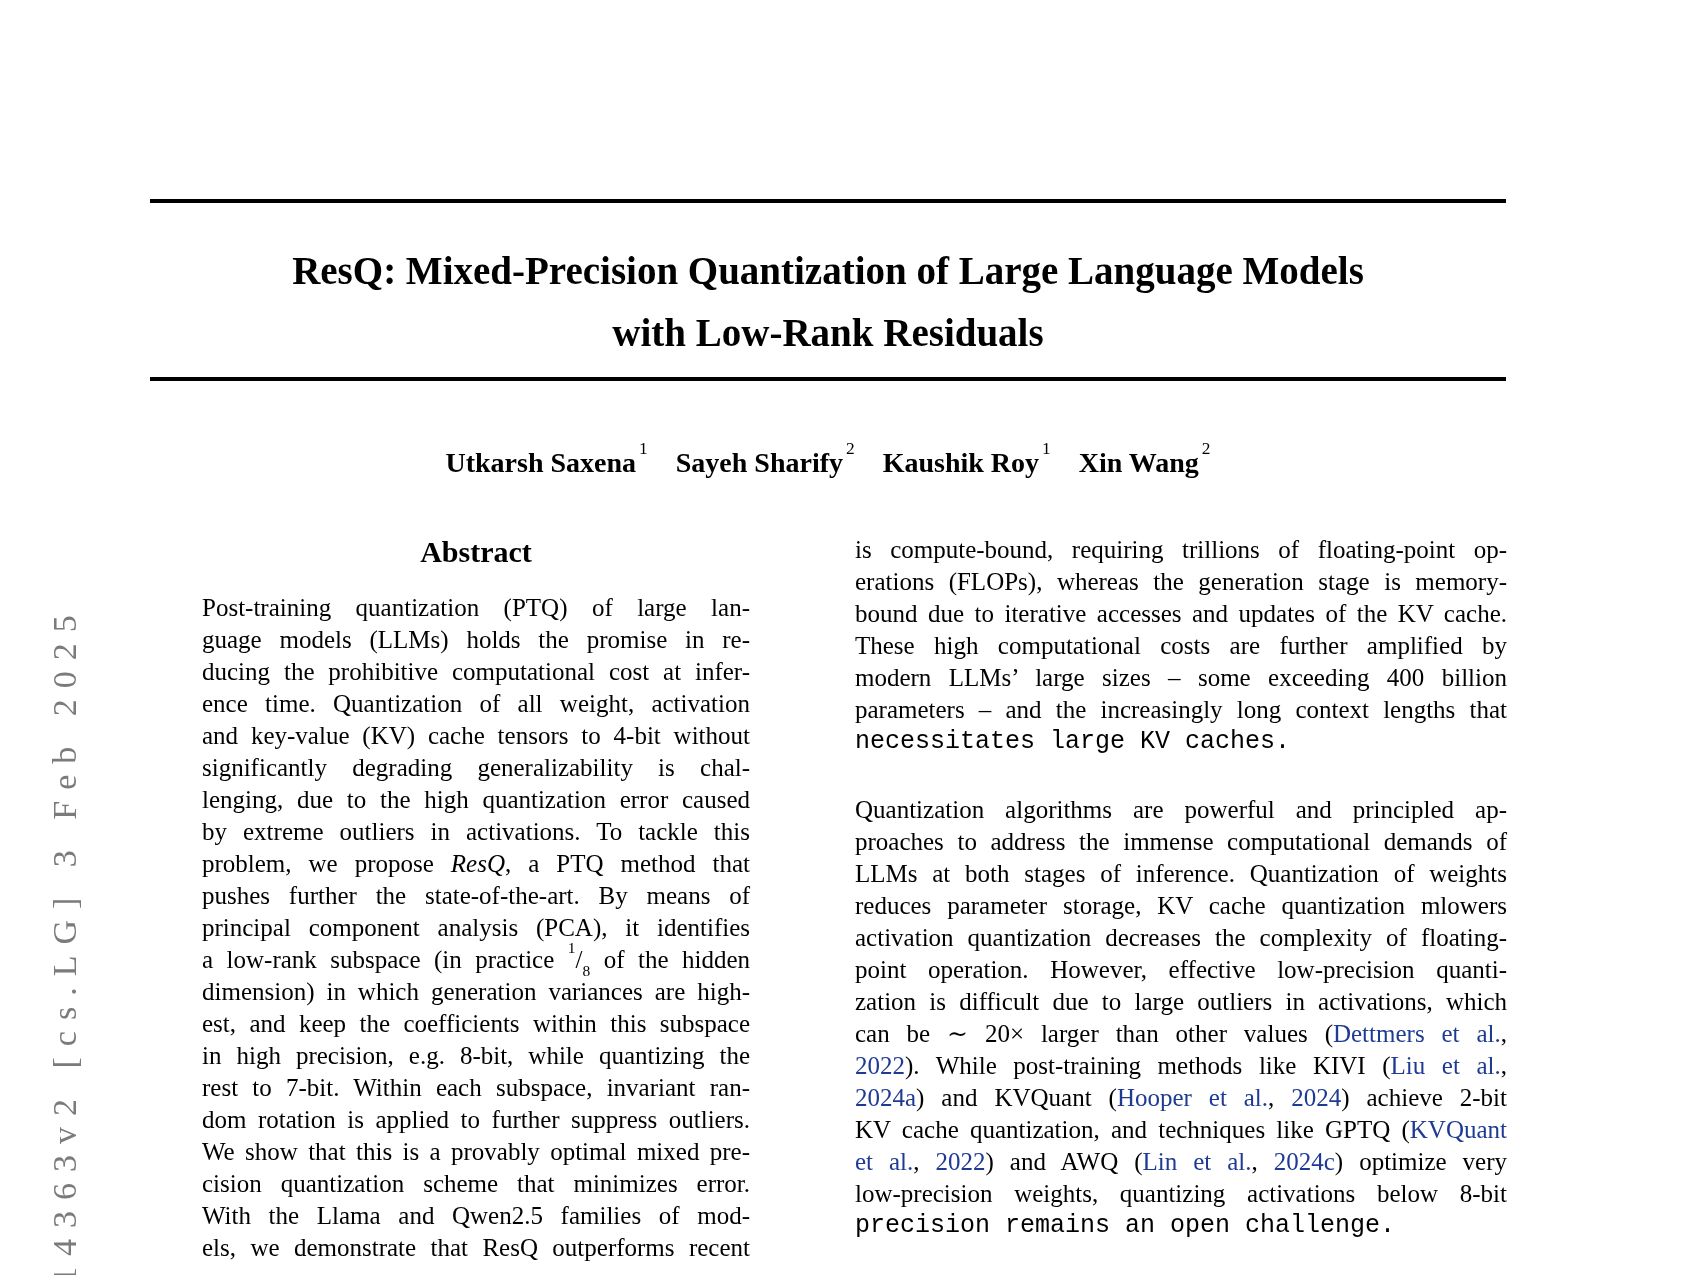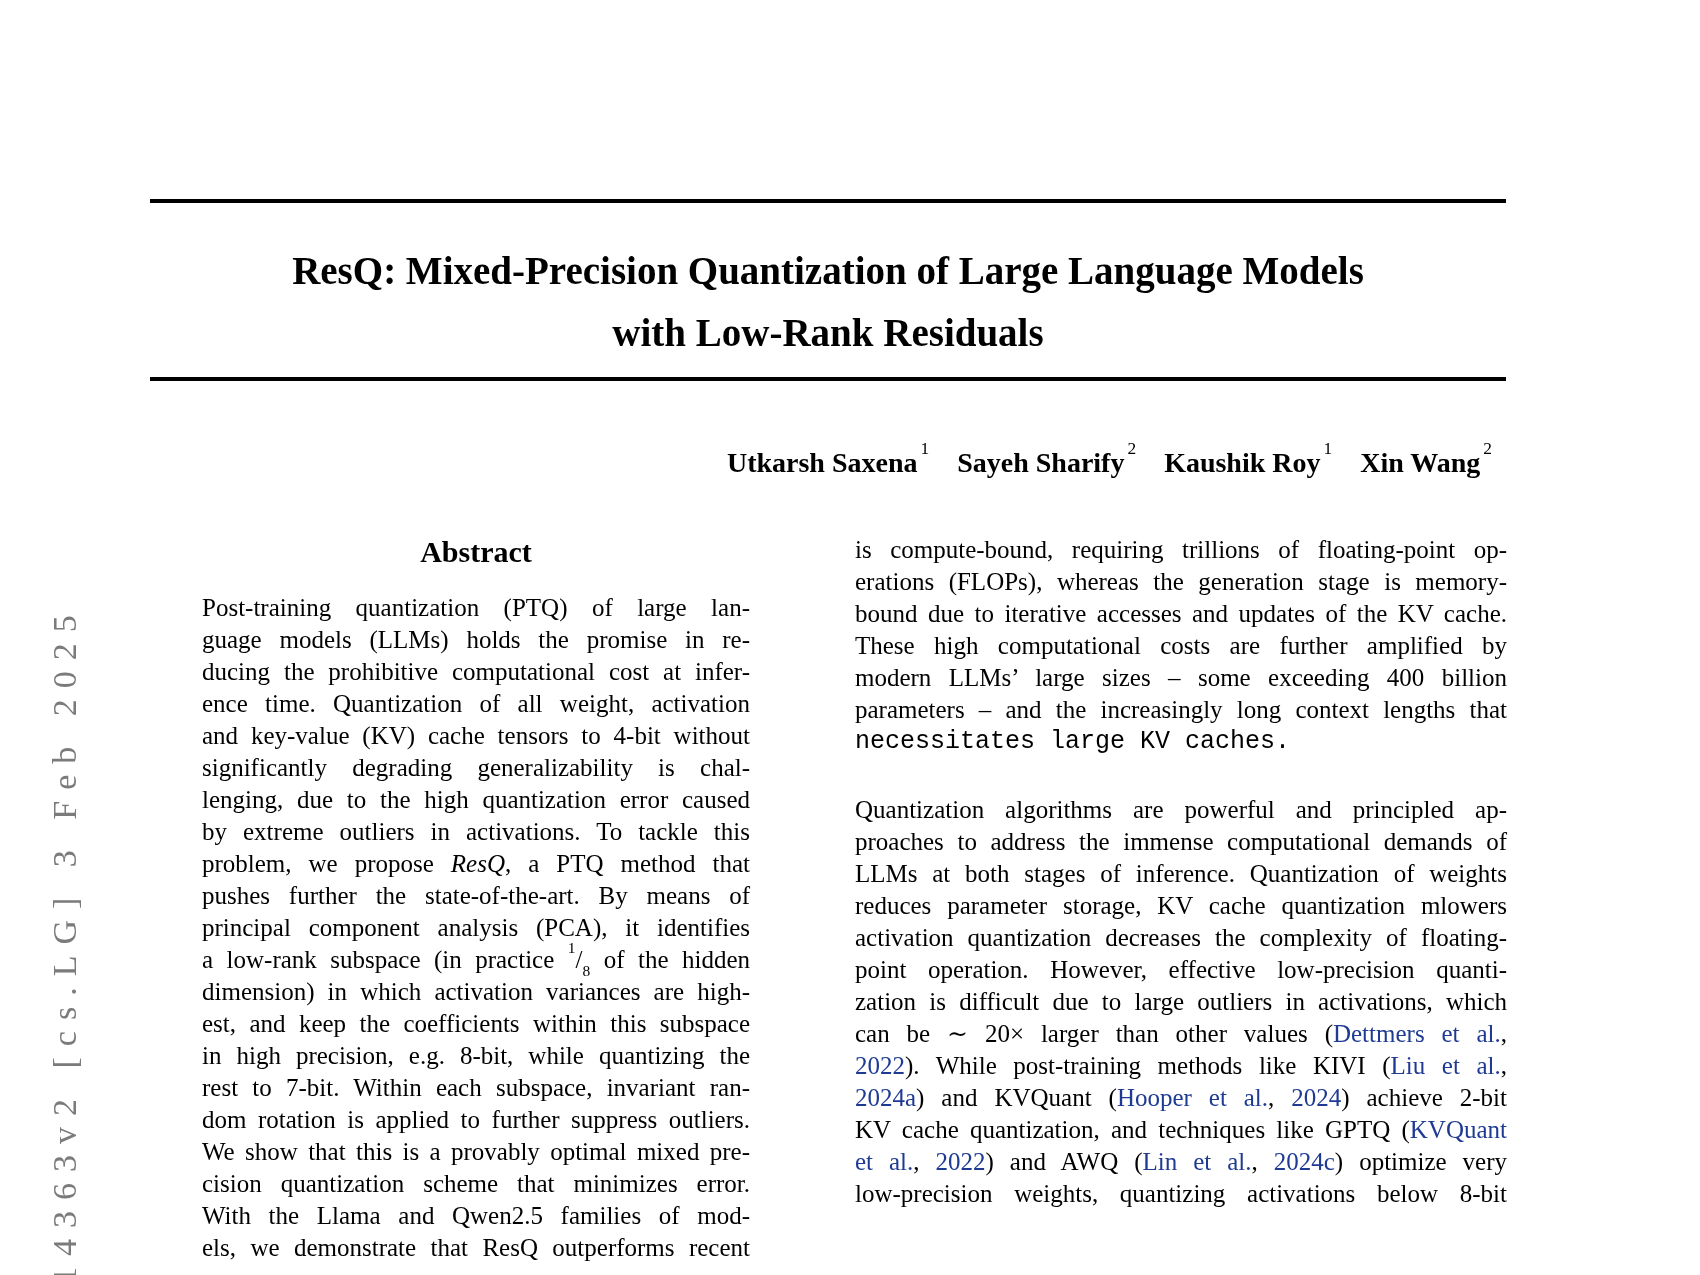--- a/index.html
+++ b/index.html
@@ -21,21 +21,21 @@
   .rule-top{top:199px;height:4px;}
   .rule-bottom{top:377px;height:4px;}
 
   .title{
     position:absolute;left:150px;top:240px;width:1356px;margin:0;
     text-align:center;font-size:39px;font-weight:bold;line-height:62px;
   }
 
   .authors{
     position:absolute;left:150px;top:446px;width:1356px;
-    text-align:right;font-size:28px;font-weight:bold;line-height:34px;
+    text-align:center;font-size:28px;font-weight:bold;line-height:34px;
   }
   .authors .author{display:inline-block;margin:0 14px;}
   .authors sup{
     font-size:62%;font-weight:normal;line-height:0;
     position:relative;top:-0.45em;margin-left:3px;
   }
 
   .abstract-heading{
     position:absolute;left:202px;top:534px;width:548px;margin:0;
     text-align:center;font-size:30px;font-weight:bold;line-height:36px;
@@ -88,21 +88,21 @@
         <div class="line"><span>ducing the prohibitive computational cost at infer-</span></div>
         <div class="line"><span>ence time. Quantization of all weight, activation</span></div>
         <div class="line"><span>and key-value (KV) cache tensors to 4-bit without</span></div>
         <div class="line"><span>significantly degrading generalizability is chal-</span></div>
         <div class="line"><span>lenging, due to the high quantization error caused</span></div>
         <div class="line"><span>by extreme outliers in activations. To tackle this</span></div>
         <div class="line"><span>problem, we propose </span><span class="italic">ResQ</span><span>, a PTQ method that</span></div>
         <div class="line"><span>pushes further the state-of-the-art. By means of</span></div>
         <div class="line"><span>principal component analysis (PCA), it identifies</span></div>
         <div class="line"><span>a low-rank subspace (in practice </span><sup>1</sup><span>/</span><sub>8</sub><span> of the hidden</span></div>
-        <div class="line"><span>dimension) in which activation variances are high-</span></div>
+        <div class="line"><span>dimension) in which generation variances are high-</span></div>
         <div class="line"><span>est, and keep the coefficients within this subspace</span></div>
         <div class="line"><span>in high precision, e.g. 8-bit, while quantizing the</span></div>
         <div class="line"><span>rest to 7-bit. Within each subspace, invariant ran-</span></div>
         <div class="line"><span>dom rotation is applied to further suppress outliers.</span></div>
         <div class="line"><span>We show that this is a provably optimal mixed pre-</span></div>
         <div class="line"><span>cision quantization scheme that minimizes error.</span></div>
         <div class="line"><span>With the Llama and Qwen2.5 families of mod-</span></div>
         <div class="line"><span>els, we demonstrate that ResQ outperforms recent</span></div>
       </div>
   </div>
@@ -124,16 +124,17 @@
         <div class="line"><span>reduces parameter storage, KV cache quantization mlowers</span></div>
         <div class="line"><span>activation quantization decreases the complexity of floating-</span></div>
         <div class="line"><span>point operation. However, effective low-precision quanti-</span></div>
         <div class="line"><span>zation is difficult due to large outliers in activations, which</span></div>
         <div class="line"><span>can be ∼ 20× larger than other values (</span><a class="cite">Dettmers et al.</a><span>,</span></div>
         <div class="line"><a class="cite">2022</a><span>). While post-training methods like KIVI (</span><a class="cite">Liu et al.</a><span>,</span></div>
         <div class="line"><a class="cite">2024a</a><span>) and KVQuant (</span><a class="cite">Hooper et al.</a><span>, </span><a class="cite">2024</a><span>) achieve 2-bit</span></div>
         <div class="line"><span>KV cache quantization, and techniques like GPTQ (</span><a class="cite">KVQuant</a></div>
         <div class="line"><a class="cite">et al.</a><span>, </span><a class="cite">2022</a><span>) and AWQ (</span><a class="cite">Lin et al.</a><span>, </span><a class="cite">2024c</a><span>) optimize very</span></div>
         <div class="line"><span>low-precision weights, quantizing activations below 8-bit</span></div>
+        <div class="line last"><span>precision remains an open challenge.</span></div>
       </div>
   </div>
 
 </div>
 
 </body></html>

